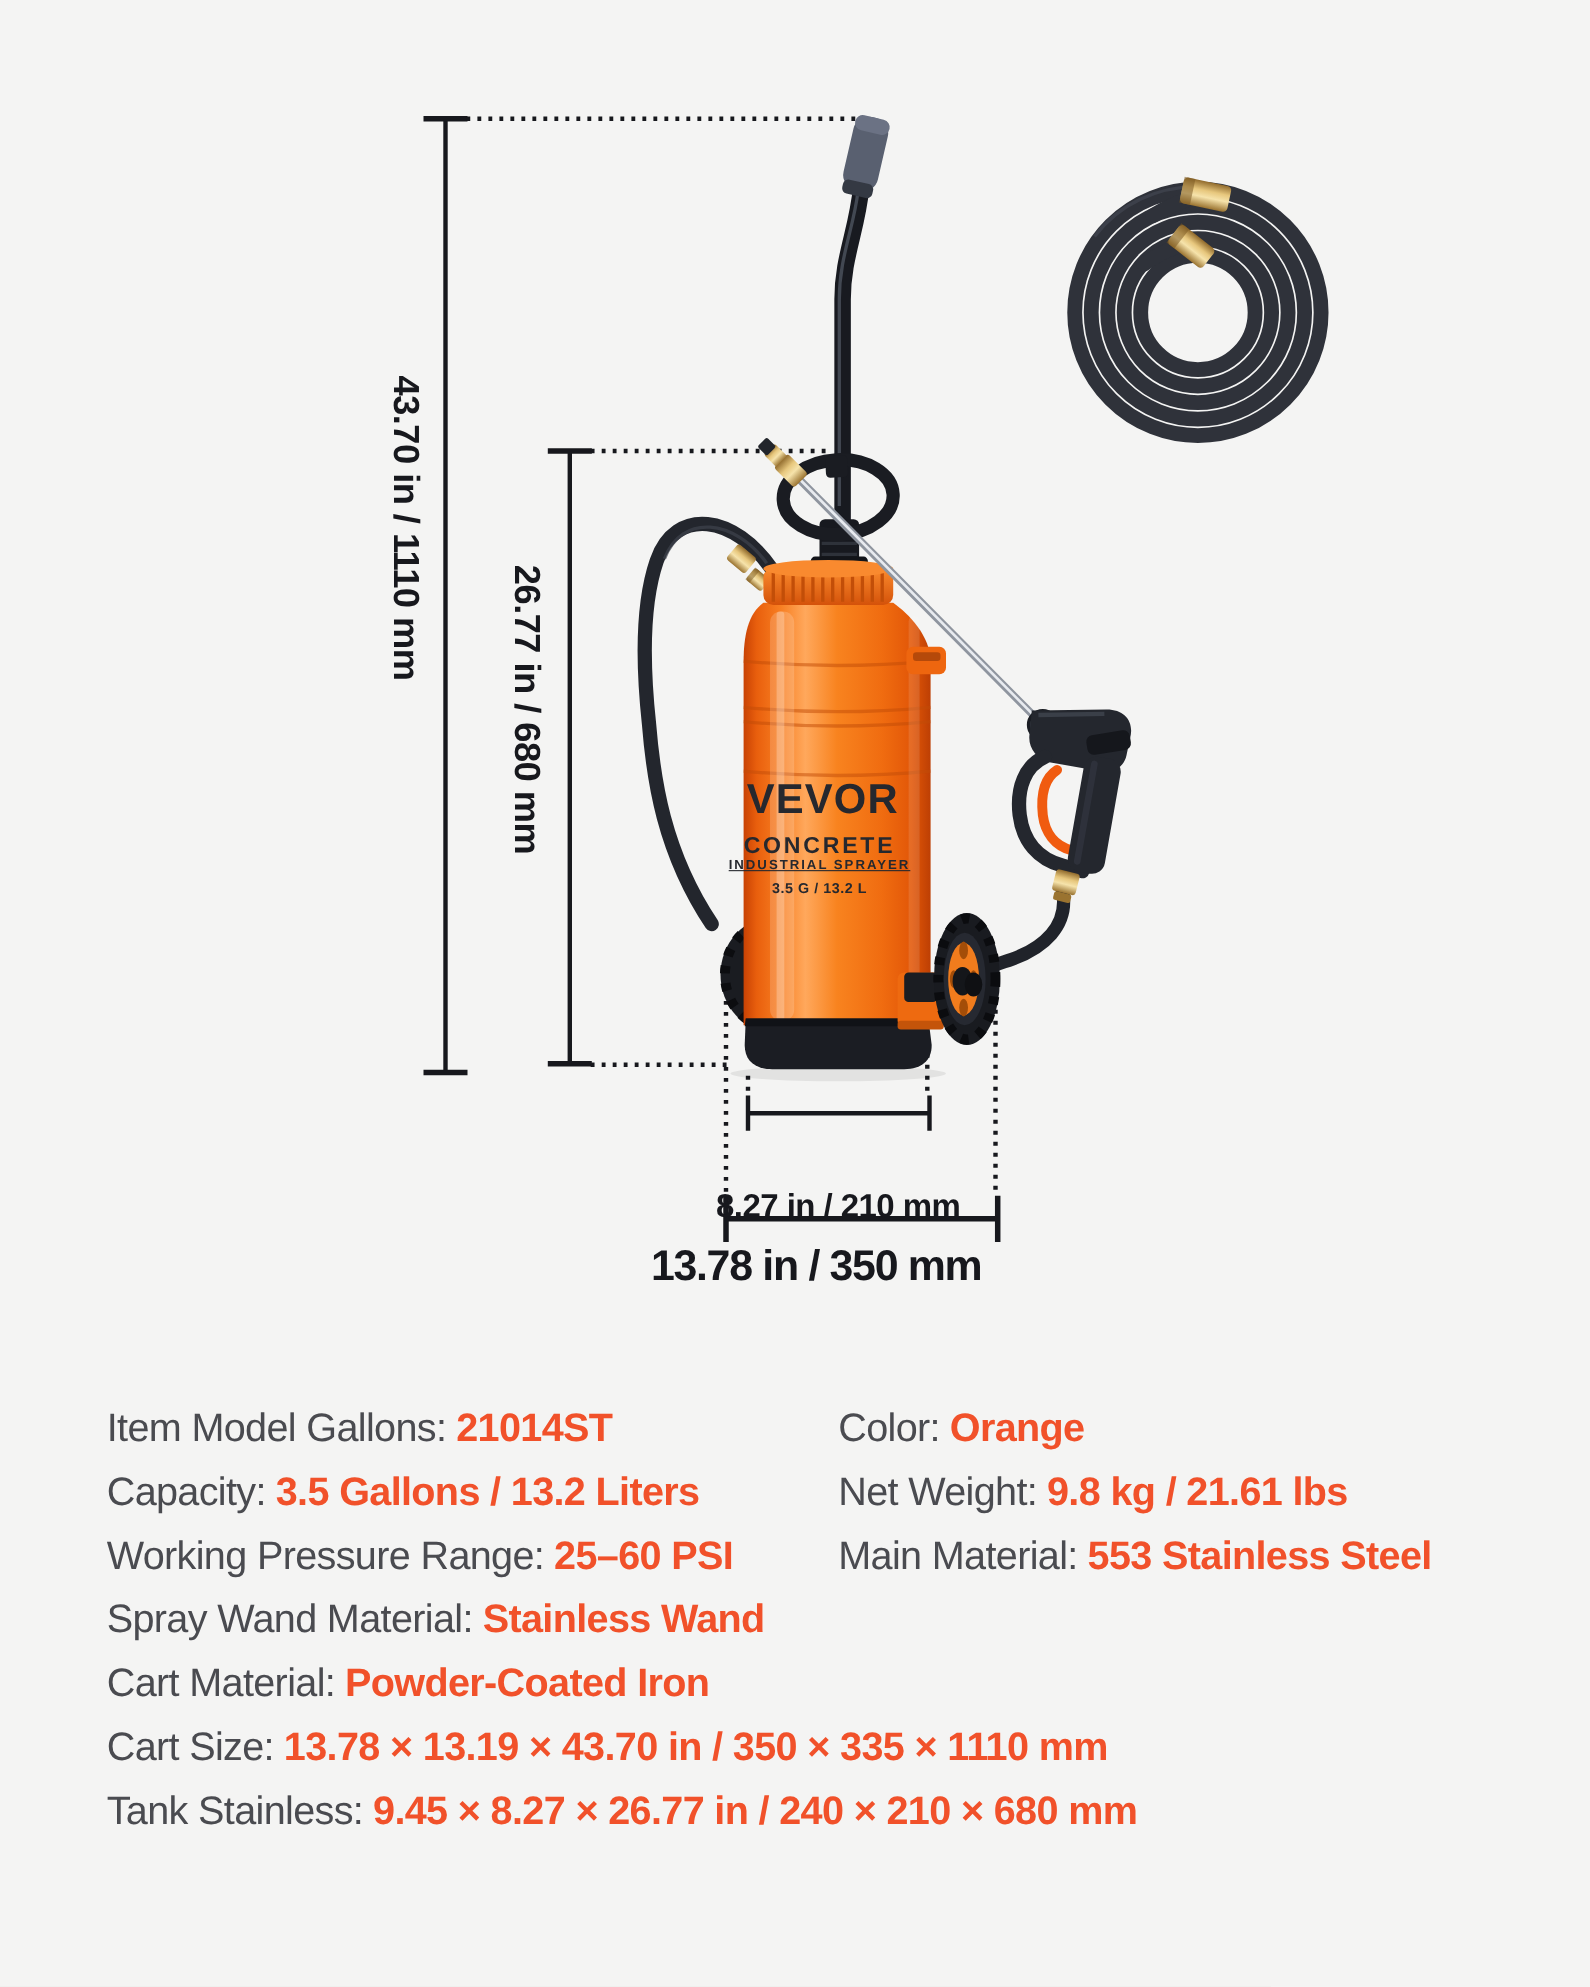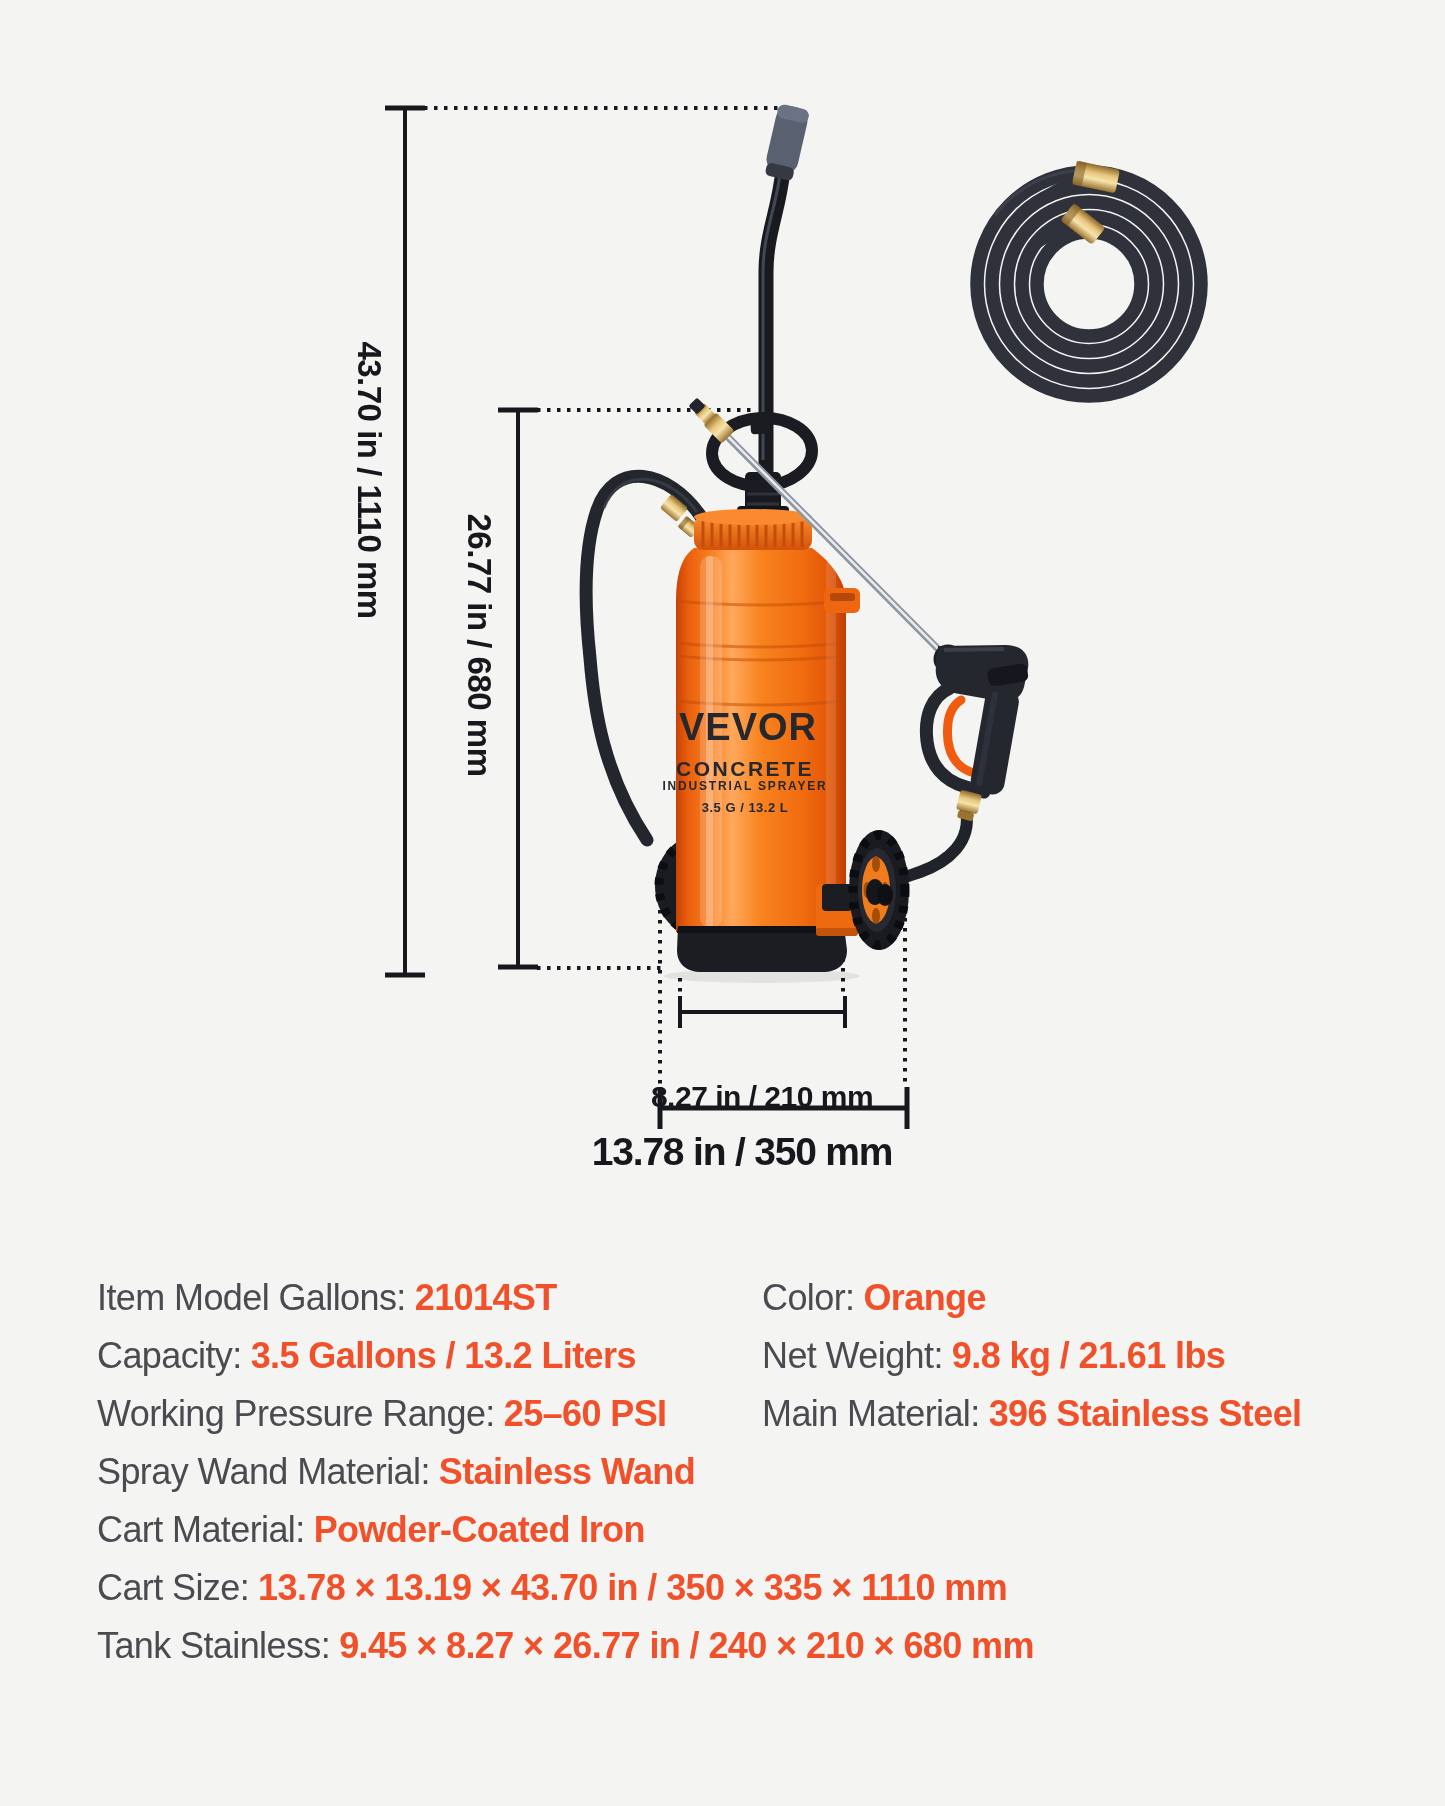--- a/index.html
+++ b/index.html
@@ -247,21 +247,21 @@
     </g>
   </svg>
 
   <div class="dim dim-v" style="left:369px;top:480px;">43.70 in / 1110 mm</div>
   <div class="dim dim-v" style="left:479px;top:645px;">26.77 in / 680 mm</div>
   <div class="dim dim-h dim-tank-w" style="left:762px;top:1053px;">8.27 in / 210 mm</div>
   <div class="dim dim-h dim-cart-w" style="left:742px;top:1152px;">13.78 in / 350 mm</div>
 
   <div class="brand brand-logo" style="left:748px;top:706px;">VEVOR</div>
   <div class="brand brand-line1" style="left:745px;top:757px;">CONCRETE</div>
-  <div class="brand brand-line2" style="left:745px;top:779px;">INDUSTRIAL SPRAYER</div>
+  <div class="brand brand-line2" style="left:745px;top:779px;text-decoration:underline;">INDUSTRIAL SPRAYER</div>
   <div class="brand brand-cap" style="left:745px;top:800px;">3.5 G / 13.2 L</div>
 
   <div class="spec-col spec-col-left">
 
       <div class="spec-row">
         <span class="spec-label">Item Model Gallons:</span><span class="spec-value">21014ST</span>
       </div>
 
       <div class="spec-row">
         <span class="spec-label">Capacity:</span><span class="spec-value">3.5 Gallons / 13.2 Liters</span>
@@ -291,17 +291,17 @@
 
       <div class="spec-row">
         <span class="spec-label">Color:</span><span class="spec-value">Orange</span>
       </div>
 
       <div class="spec-row">
         <span class="spec-label">Net Weight:</span><span class="spec-value">9.8 kg / 21.61 lbs</span>
       </div>
 
       <div class="spec-row">
-        <span class="spec-label">Main Material:</span><span class="spec-value">396 Stainless Steel</span>
+        <span class="spec-label">Main Material:</span><span class="spec-value">553 Stainless Steel</span>
       </div>
     </div>
 
 </div>
 
 </body></html>

